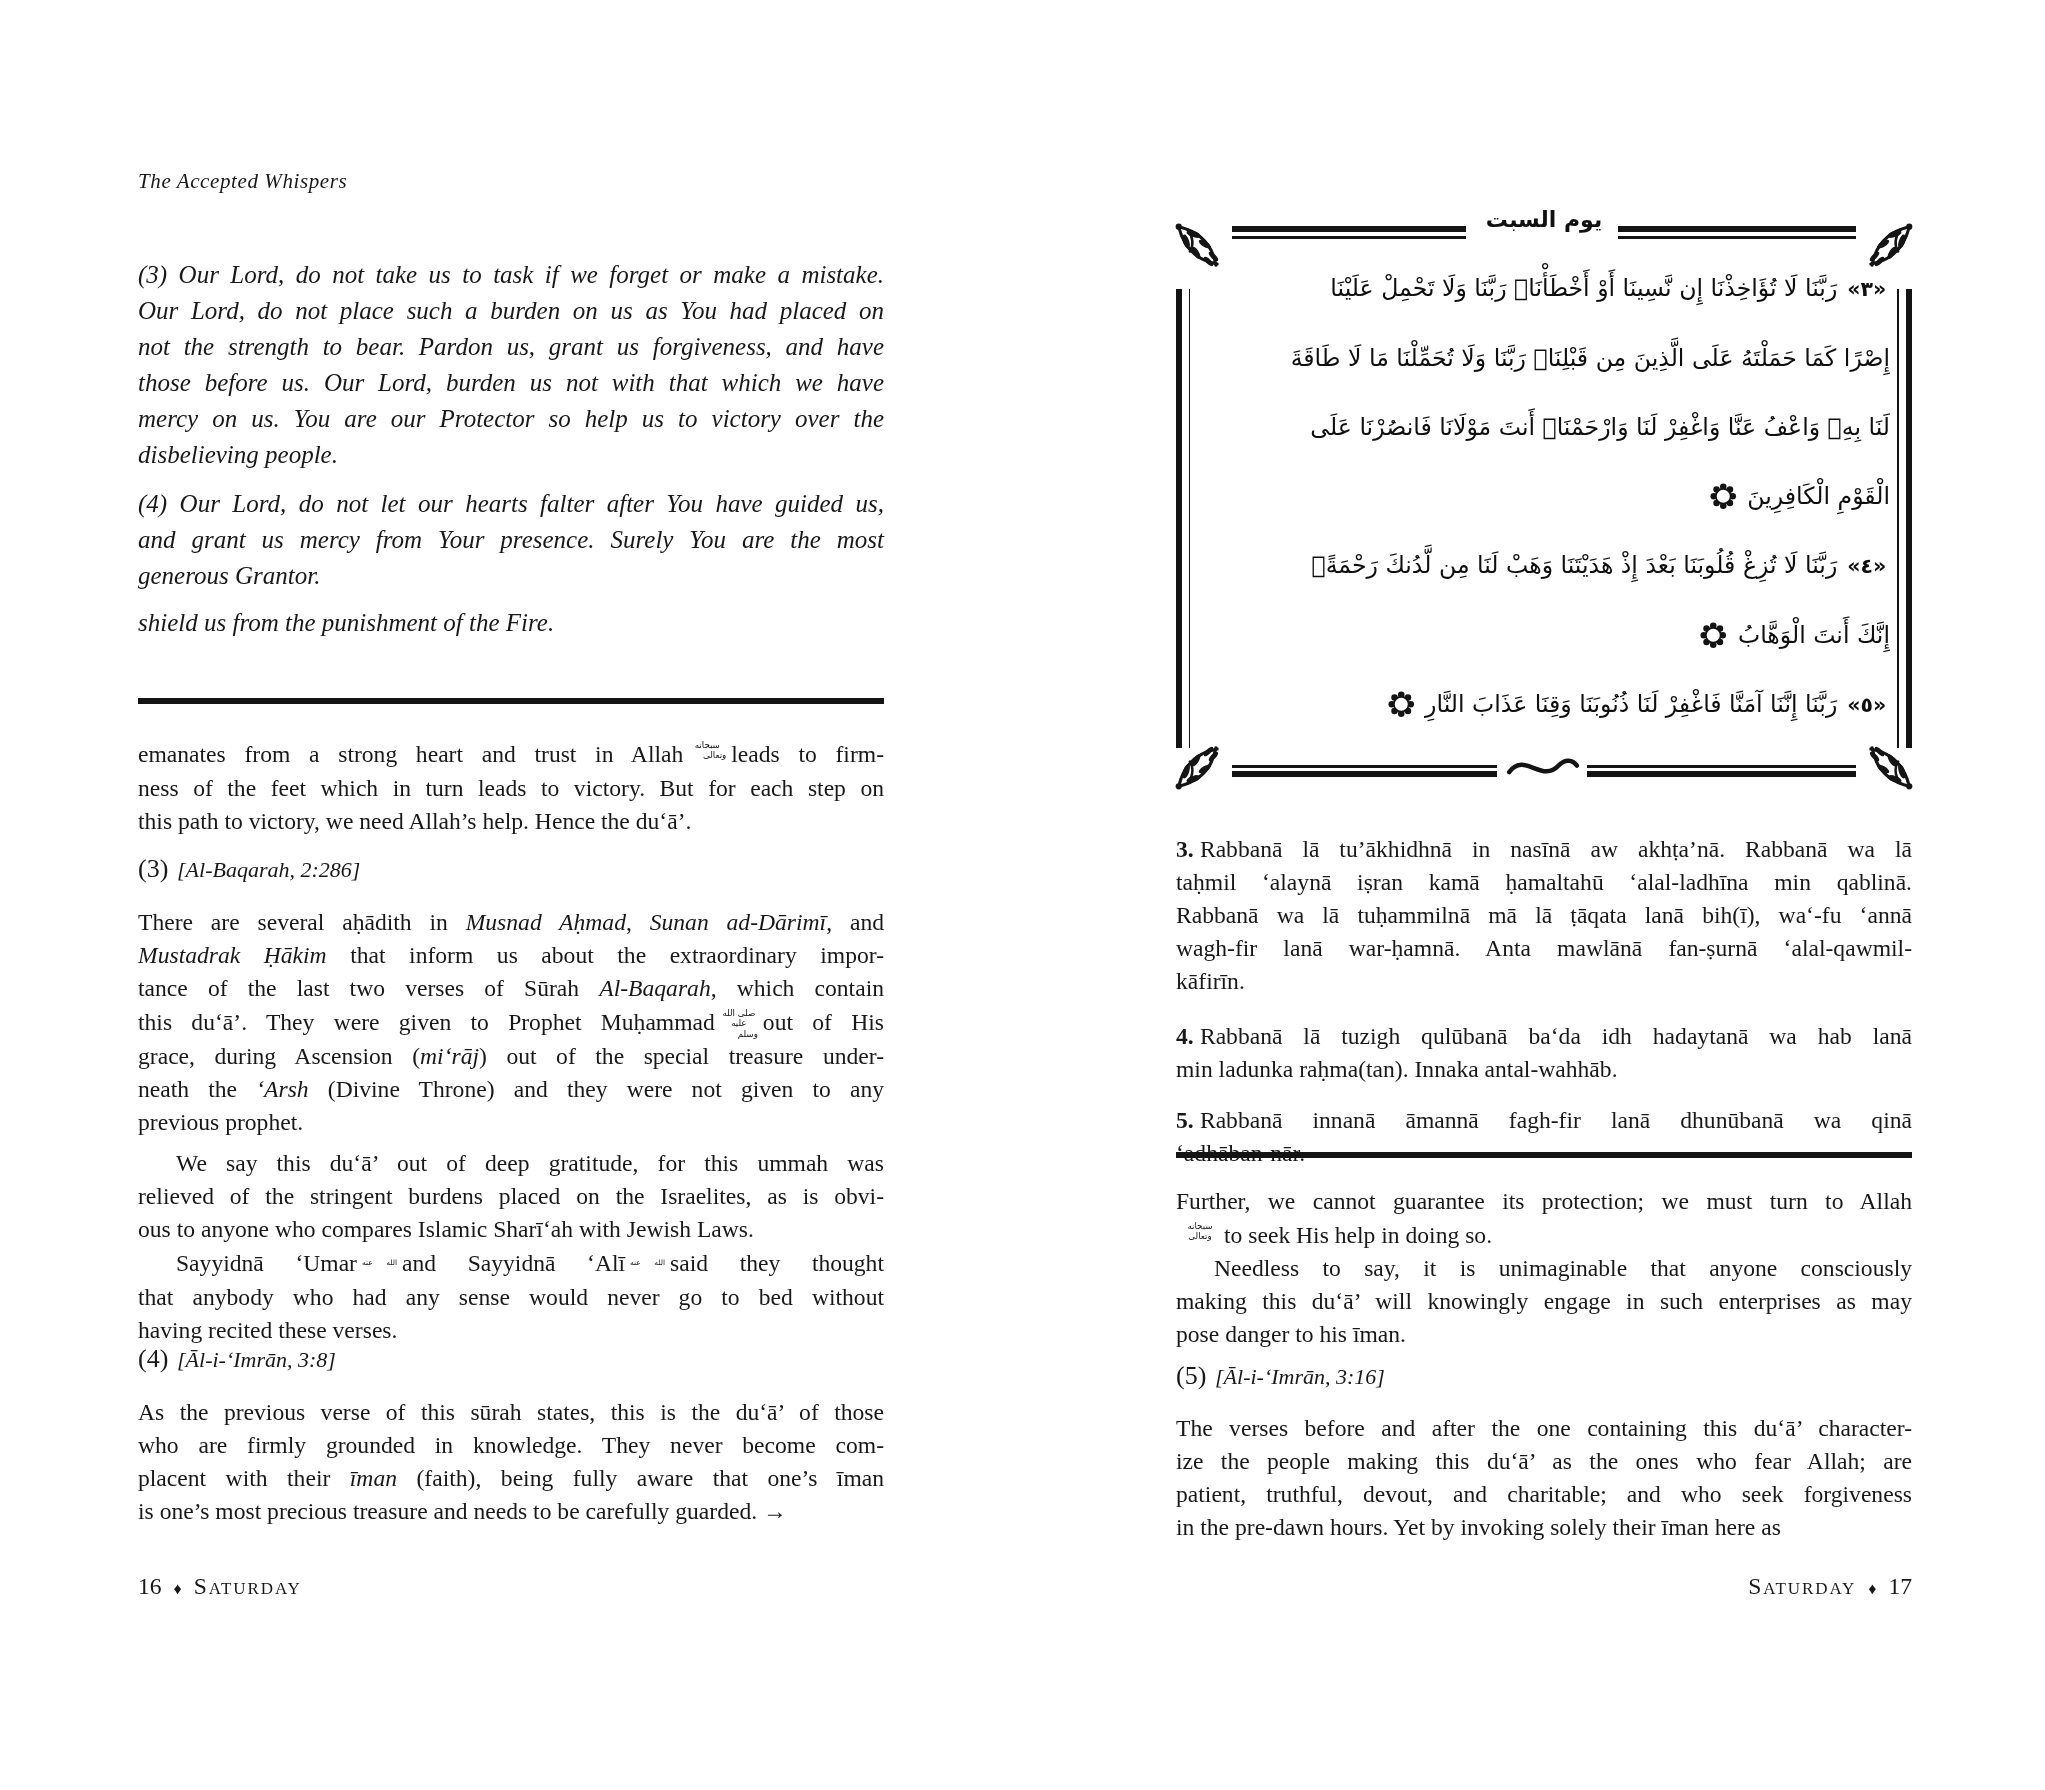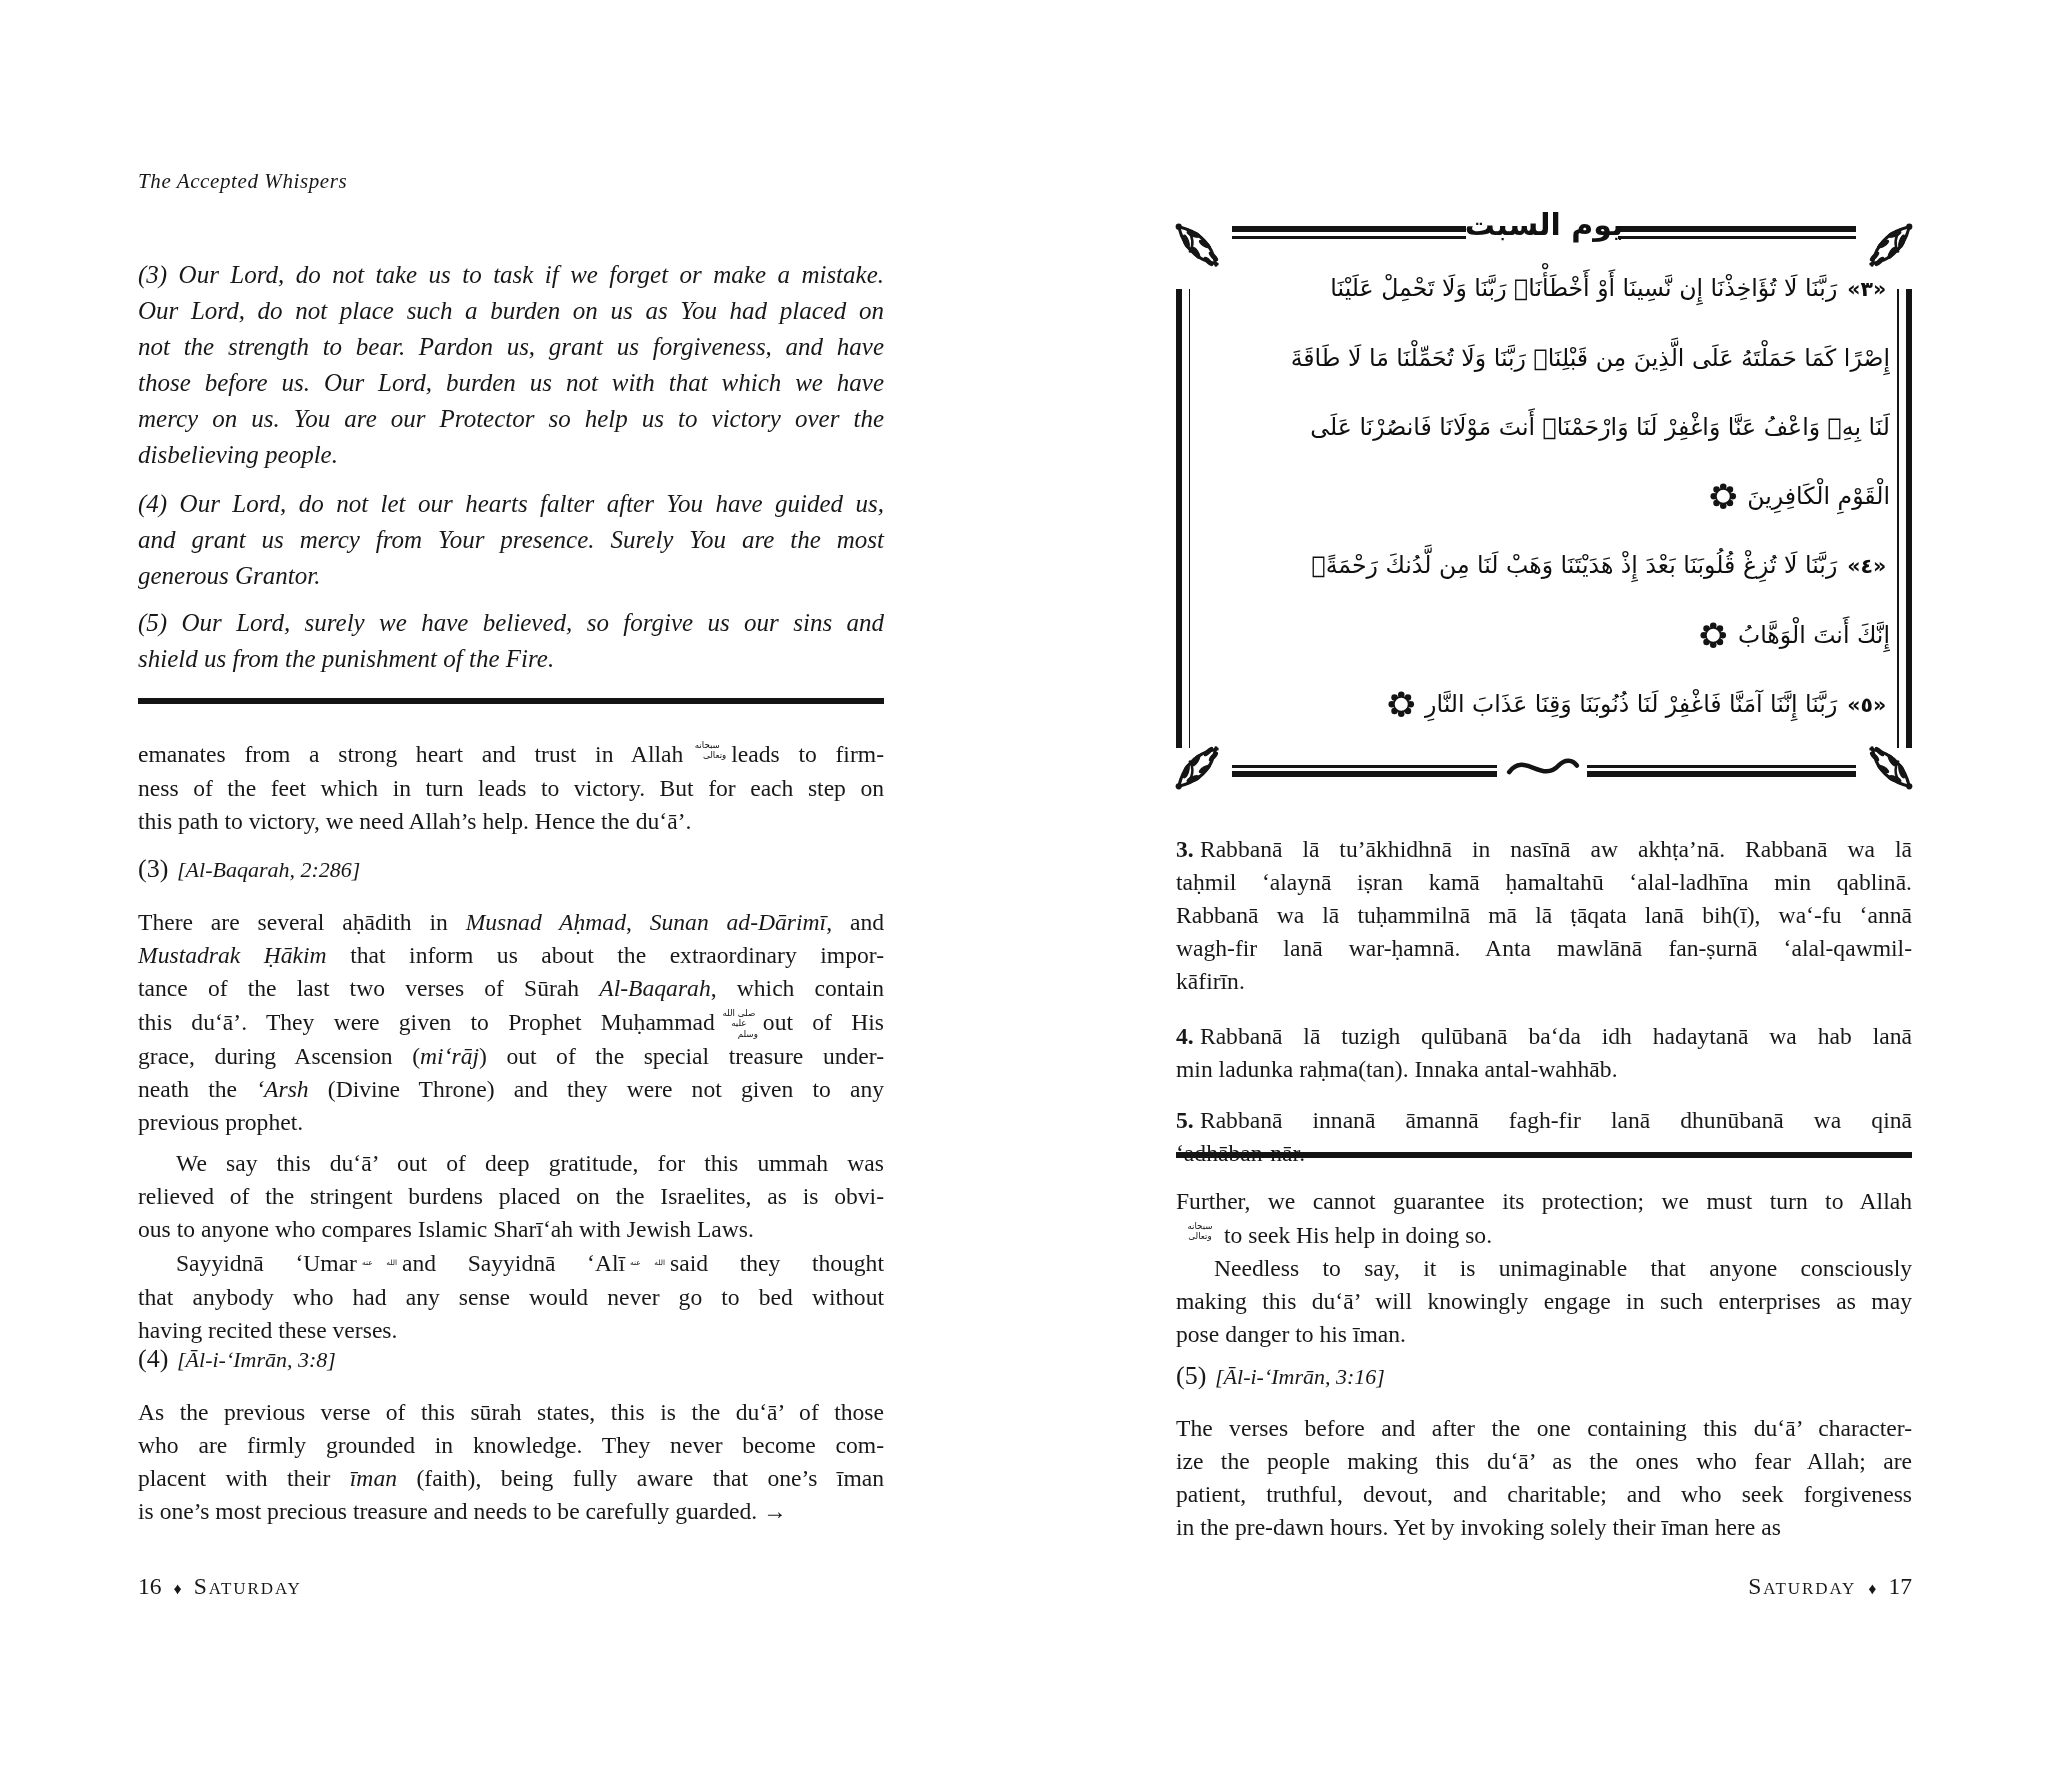--- a/index.html
+++ b/index.html
@@ -33,21 +33,21 @@
     font-family:"DejaVu Sans",sans-serif;font-size:8.7px;line-height:10.5px;
     color:#111;padding-top:2.5px;box-sizing:border-box;
   }
   .hon-sm{width:35px;font-size:7.4px;line-height:9.3px;}
   
   .frame{position:absolute;left:1175px;top:216px;width:738px;height:579px;}
   .hline{position:absolute;background:#141414;}
   .vline{position:absolute;background:#141414;}
   .ftitle{
     position:absolute;left:282px;top:-8.7px;width:174px;text-align:center;
-    font-family:"DejaVu Sans",sans-serif;font-weight:bold;font-size:30px;
+    font-family:"DejaVu Sans",sans-serif;font-weight:bold;font-size:22px;
     direction:rtl;color:#111;
   }
   .ayahbox{position:absolute;left:22px;top:38px;width:693px;overflow:hidden;}
   .aline{
     direction:rtl;text-align:right;white-space:nowrap;
     font-family:"DejaVu Sans",sans-serif;font-size:23.6px;line-height:69px;color:#0f0f0f;
   }
   .marker{font-weight:bold;font-size:20.5px;margin:0 3.7px 0 10px;letter-spacing:1.2px;}
   .marker::before{content:"«";}
   .marker::after{content:"»";}
@@ -76,21 +76,20 @@
     <div class="line">disbelieving people.</div>
   </div>
 
   <div class="abs dua" style="top:486px;width:100%;">
     <div class="line j">(4) Our Lord, do not let our hearts falter after You have guided us,</div>
     <div class="line j">and grant us mercy from Your presence. Surely You are the most</div>
     <div class="line">generous Grantor.</div>
   </div>
 
   <div class="abs dua" style="top:605px;width:100%;">
-    <div class="line j">(5) Our Lord, surely we have believed, so forgive us our sins and</div>
     <div class="line">shield us from the punishment of the Fire.</div>
   </div>
 
   <div class="abs rule" style="top:698px;"></div>
 
   <div class="abs body" style="top:717px;width:100%;">
     <div class="line j"><span>emanates from a strong heart and trust in Allah</span><span class="hon">سبحانه وتعالى</span><span>leads to firm-</span></div>
     <div class="line j">ness of the feet which in turn leads to victory. But for each step on</div>
     <div class="line">this path to victory, we need Allah’s help. Hence the du‘ā’.</div>
   </div>

